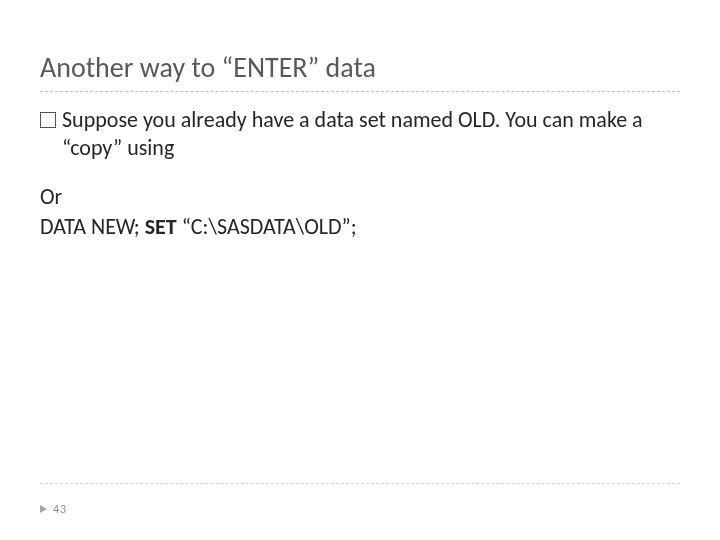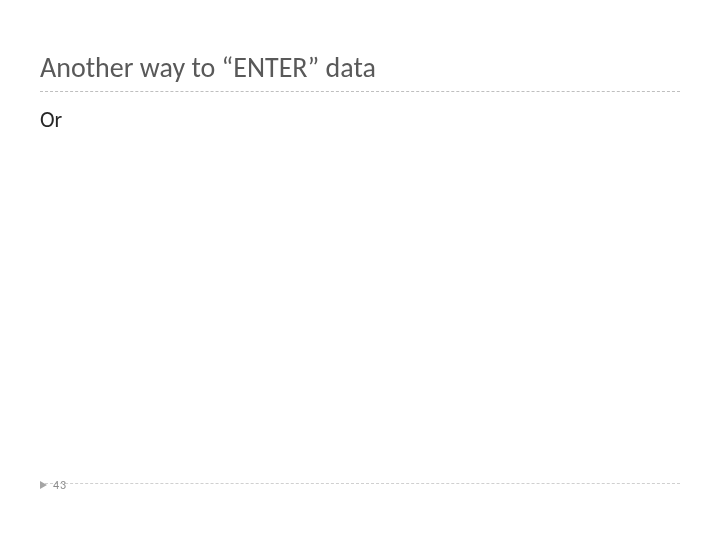--- a/index.html
+++ b/index.html
@@ -55,21 +55,21 @@
     margin-bottom: 22px;
   }
   .codeline {
     margin-bottom: 2px;
   }
   .bold { font-weight: 700; }
   .italic { }
   .footer {
     position: absolute;
     left: 40px;
-    bottom: 48px;
+    bottom: 24px;
     display: flex;
     align-items: center;
   }
   .footer-tri {
     width: 0;
     height: 0;
     border-top: 4px solid transparent;
     border-bottom: 4px solid transparent;
     border-left: 7px solid #a5a5a5;
     margin-right: 6px;
@@ -91,23 +91,30 @@
 </head>
 <body>
 
 <div class="slide">
 
   <h1 class="title">Another way to “ENTER” data</h1>
   <hr class="title-rule">
 
   <div class="body">
 
+    <div class="bullet">
+      <span class="glyph"></span>
+      <span class="text">Suppose you already have a data set named OLD. You can make a “copy” using</span>
+    </div>
 
     <div class="codeblock">
       <div class="codeline italic">Or</div>
+      <div class="codeline">
+        <span>DATA NEW; </span><span class="bold">SET</span><span> “C:\SASDATA\OLD”;</span>
+      </div>
     </div>
 
 
   </div>
 
   <hr class="footer-rule">
   <div class="footer">
     <span class="footer-tri"></span>
     <span class="pagenum">43</span>
   </div>

